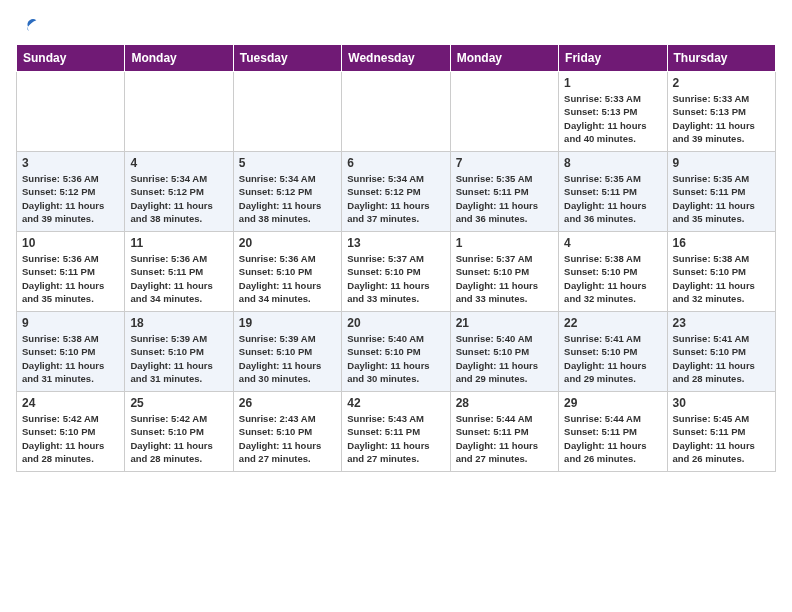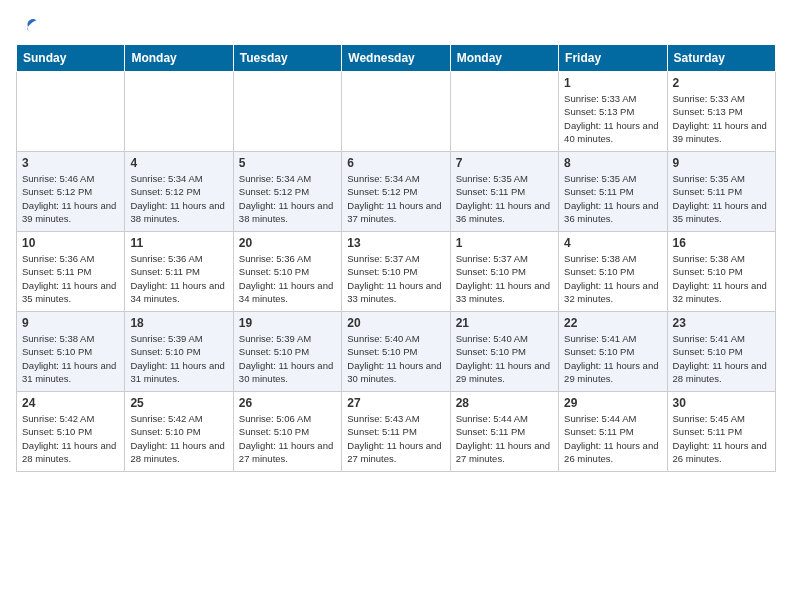--- a/index.html
+++ b/index.html
@@ -52,21 +52,21 @@
     .location {
       font-size: 15px;
       color: #444;
     }
     .calendar {
       width: 100%;
       border-collapse: collapse;
       margin-top: 8px;
     }
     .calendar th {
-      background: #0369a1;
+      background: #701a75;
       color: #fff;
       font-size: 12px;
       font-weight: bold;
       padding: 6px 6px;
       text-align: left;
       border: 1px solid #fff;
     }
     .calendar td {
       vertical-align: top;
       width: calc(100% / 7);
@@ -83,20 +83,21 @@
     .day-num {
       font-size: 12px;
       font-weight: bold;
       display: block;
       margin-bottom: 2px;
     }
     .day-info {
       font-size: 9.5px;
       color: #333;
       line-height: 1.4;
+      font-weight: bold;
     }
     .empty-cell {
       background: #fff !important;
     }
   </style>
 </head>
 <body>
 
 <div class="header">
   <div class="logo">
@@ -117,21 +118,21 @@
 
 <table class="calendar">
   <thead>
     <tr id="weekday-header">
         <th>Sunday</th>
         <th>Monday</th>
         <th>Tuesday</th>
         <th>Wednesday</th>
         <th>Monday</th>
         <th>Friday</th>
-        <th>Saturday</th>
+        <th>Thursday</th>
       </tr>
   </thead>
   <tbody id="calendar-body">
       <tr>
         <td class="empty-cell"></td>
         <td class="empty-cell"></td>
         <td class="empty-cell"></td>
         <td class="empty-cell"></td>
         <td class="empty-cell"></td>
         <td>
@@ -145,21 +146,21 @@
           <span class="day-num">2</span>
           <div class="day-info">Sunrise: 5:33 AM
 Sunset: 5:13 PM
 Daylight: 11 hours
 and 39 minutes.</div>
         </td>
       </tr>
       <tr>
         <td>
           <span class="day-num">3</span>
-          <div class="day-info">Sunrise: 5:46 AM
+          <div class="day-info">Sunrise: 5:36 AM
 Sunset: 5:12 PM
 Daylight: 11 hours
 and 39 minutes.</div>
         </td>
         <td>
           <span class="day-num">4</span>
           <div class="day-info">Sunrise: 5:34 AM
 Sunset: 5:12 PM
 Daylight: 11 hours
 and 38 minutes.</div>
@@ -312,27 +313,27 @@
         </td>
         <td>
           <span class="day-num">25</span>
           <div class="day-info">Sunrise: 5:42 AM
 Sunset: 5:10 PM
 Daylight: 11 hours
 and 28 minutes.</div>
         </td>
         <td>
           <span class="day-num">26</span>
-          <div class="day-info">Sunrise: 5:06 AM
+          <div class="day-info">Sunrise: 2:43 AM
 Sunset: 5:10 PM
 Daylight: 11 hours
 and 27 minutes.</div>
         </td>
         <td>
-          <span class="day-num">27</span>
+          <span class="day-num">42</span>
           <div class="day-info">Sunrise: 5:43 AM
 Sunset: 5:11 PM
 Daylight: 11 hours
 and 27 minutes.</div>
         </td>
         <td>
           <span class="day-num">28</span>
           <div class="day-info">Sunrise: 5:44 AM
 Sunset: 5:11 PM
 Daylight: 11 hours

